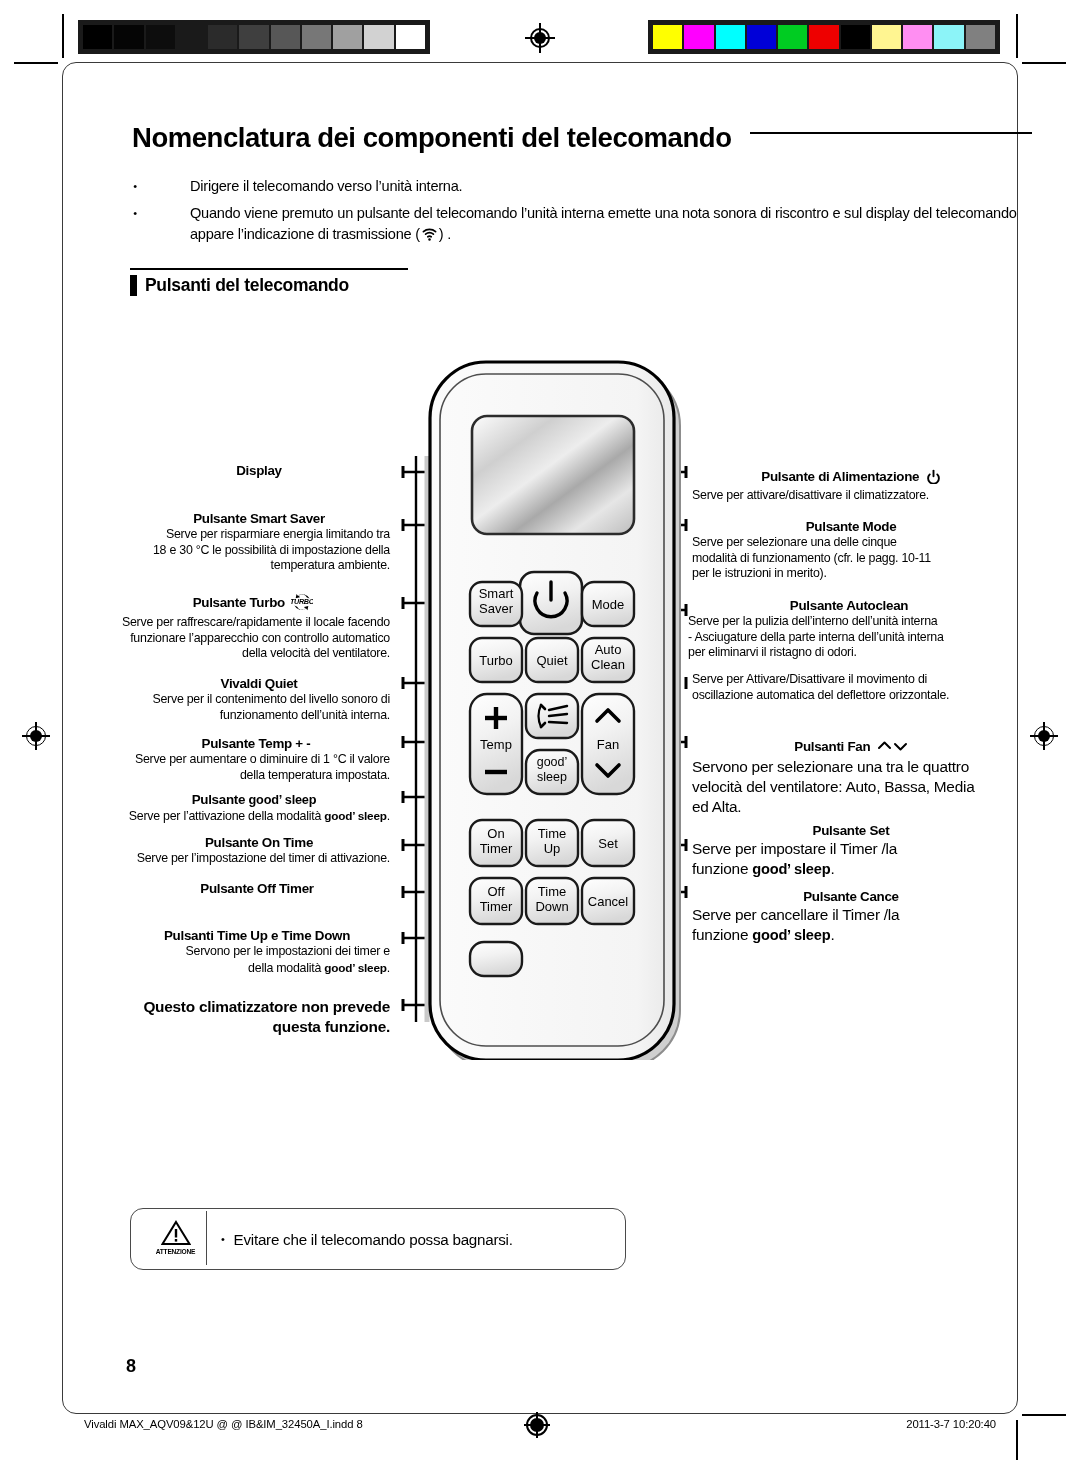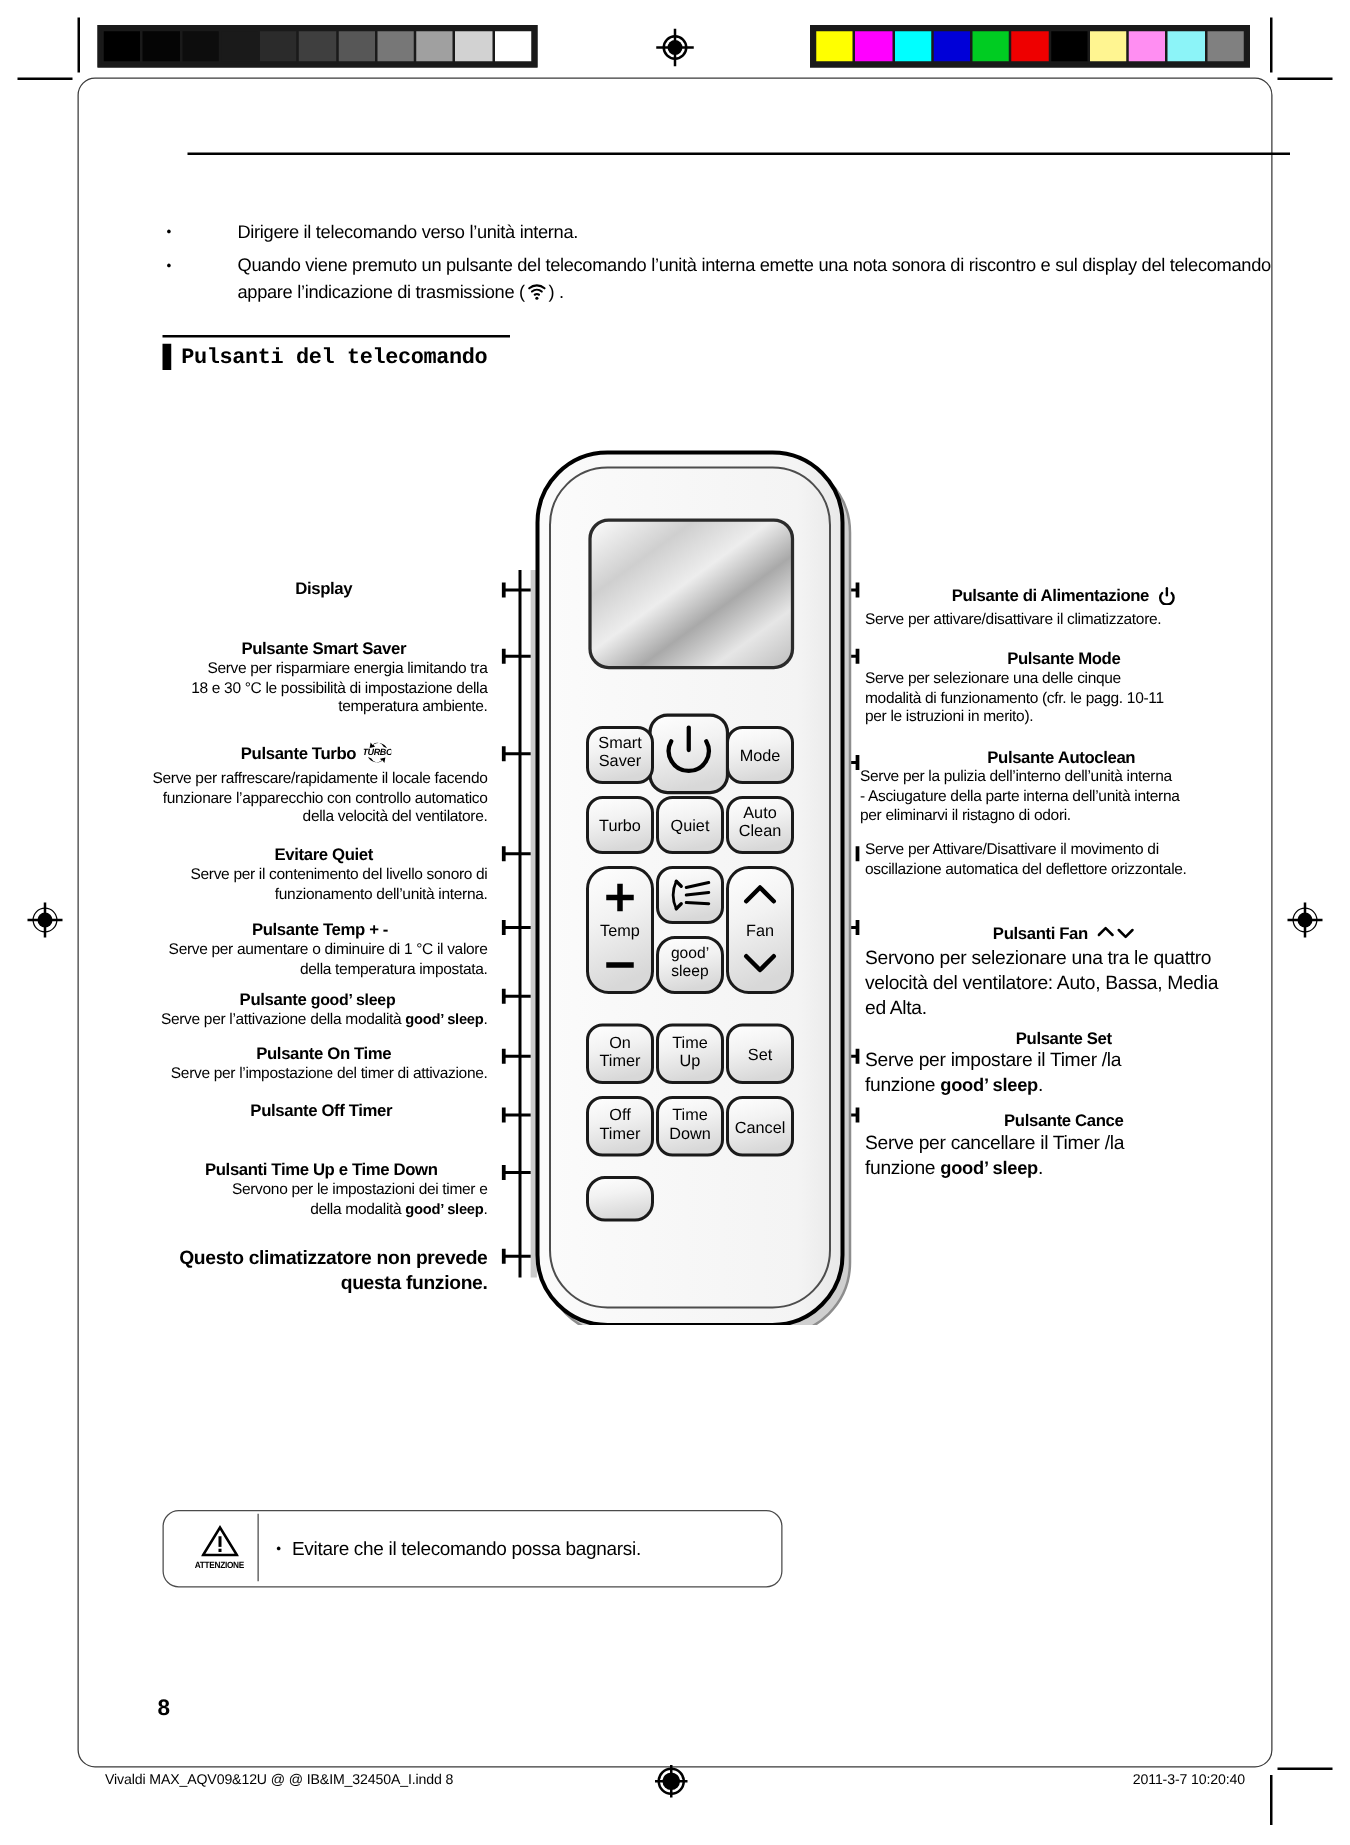--- a/index.html
+++ b/index.html
@@ -120,21 +120,20 @@
     display: inline-block;
     vertical-align: -3px;
     margin: 0 1px;
   }
 
   
   .sect-head {
     position: absolute;
     left: 130px; top: 268px;
     width: 278px;
-    font-family: Liberation Mono, monospace;
   }
   .sect-head .rule {
     height: 2px; background: #000; width: 100%;
     margin-bottom: 5px;
   }
   .sect-head .inner {
     display: flex; align-items: center;
   }
   .sect-head .bar {
     width: 7px; height: 21px; background: #000;
@@ -315,20 +314,21 @@
     <div class="r"></div>
     <div class="d"></div>
 </div>
 
 <div class="crop-tick tick-h" style="left:14px; top:62px;"></div>
 <div class="crop-tick tick-h" style="left:1022px; top:62px;"></div>
 
 <div class="page-frame"></div>
 
 <div class="title-row">
+  <div class="page-title">Nomenclatura dei componenti del telecomando</div>
   <div class="title-rule"></div>
 </div>
 
 <div class="intro">
   <div class="intro-item">
     <div class="intro-bullet">•</div>
     <div class="intro-text">Dirigere il telecomando verso l’unità interna.</div>
   </div>
   <div class="intro-item">
     <div class="intro-bullet">•</div>
@@ -585,21 +585,21 @@
         <text x="11" y="11" text-anchor="middle" font-family="Liberation Sans, sans-serif" font-size="7.2" font-weight="bold" font-style="italic">TURBO</text>
       </svg>
     </span>
   </div>
   <div class="desc">Serve per raffrescare/rapidamente il locale facendo</div>
   <div class="desc">funzionare  l’apparecchio con controllo automatico</div>
   <div class="desc">della velocità del ventilatore.</div>
 </div>
 
 <div class="cal right-al" style="left:128px; top:675px; width:262px;">
-  <div class="lbl">Evitare Quiet</div>
+  <div class="lbl">Vivaldi Quiet</div>
   <div class="desc">Serve per il contenimento del livello sonoro di</div>
   <div class="desc">funzionamento dell’unità interna.</div>
 </div>
 
 <div class="cal right-al" style="left:122px; top:735px; width:268px;">
   <div class="lbl">Pulsante Temp + -</div>
   <div class="desc">Serve per aumentare o diminuire di 1 °C il valore</div>
   <div class="desc">della temperatura impostata.</div>
 </div>
 

